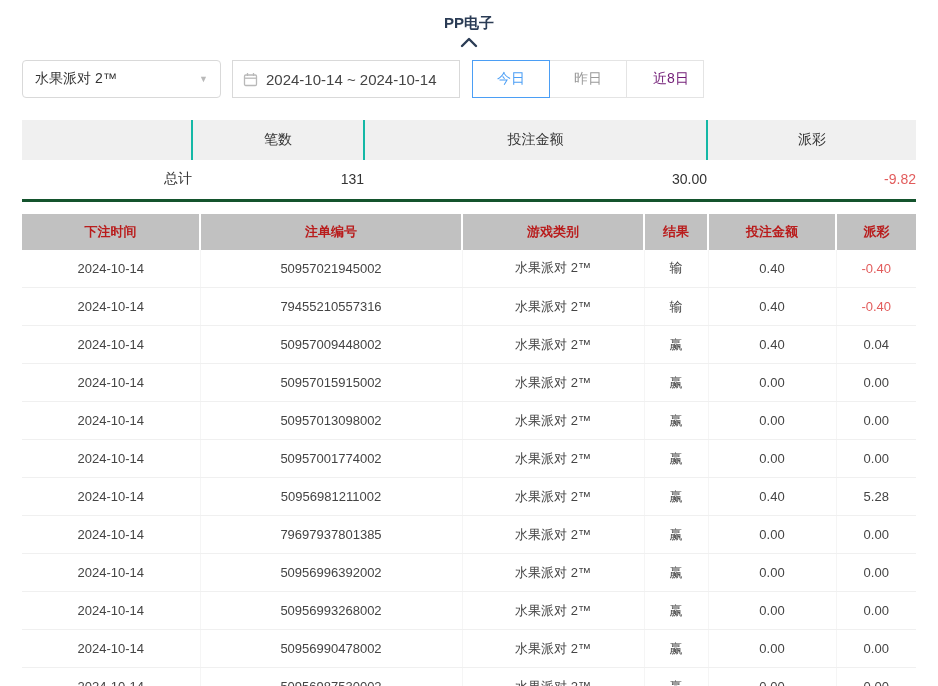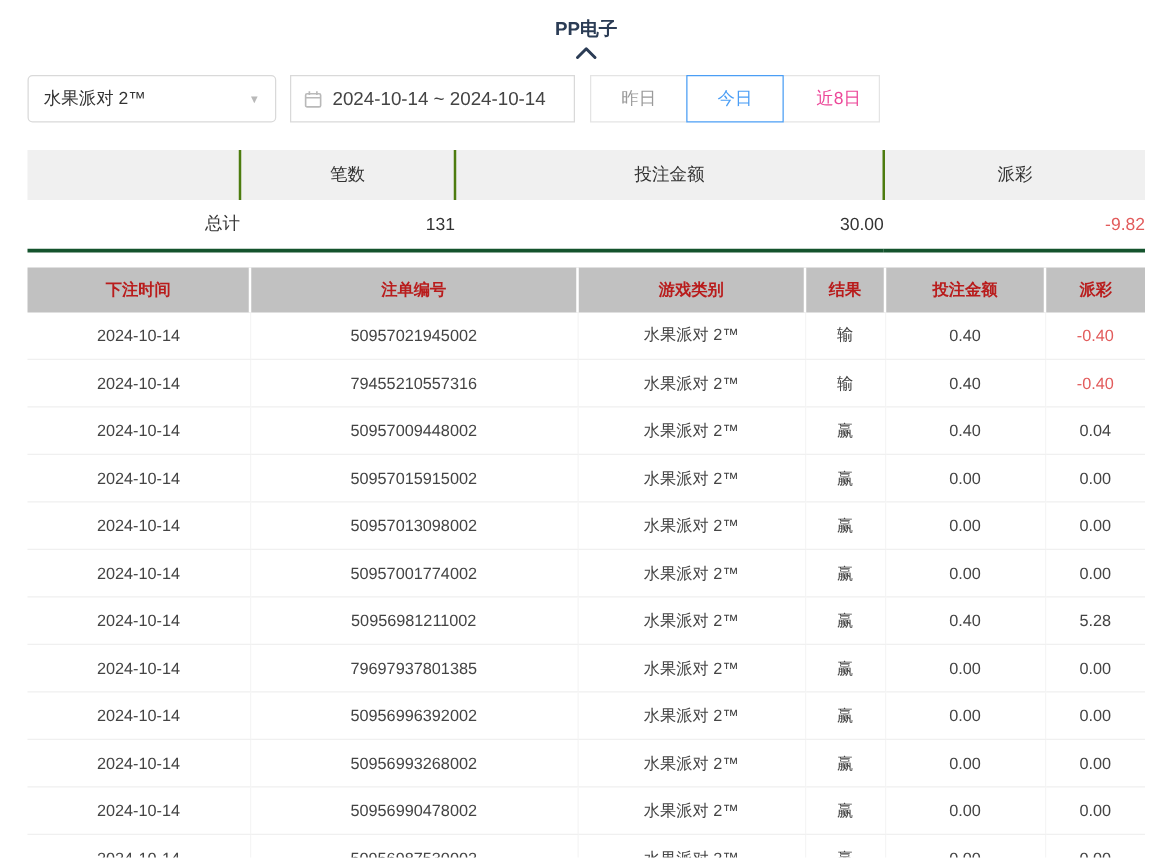--- a/index.html
+++ b/index.html
@@ -30,33 +30,33 @@
     font-size: 15px; color: #444; cursor: pointer; background: #fff; white-space: nowrap;
   }
   .btn-group { margin-left: 12px; display: flex; }
   .qbtn {
     width: 78px; height: 38px; background: #fff; border: 1px solid #e4e4e4;
     font-size: 14px; color: #9a9a9a; cursor: pointer; margin-left: -1px; position: relative;
     font-family: inherit;
   }
   .qbtn:first-child { margin-left: 0; }
   .qbtn.active { color: var(--accent, #4b9ef5); border-color: var(--accent, #4b9ef5); z-index: 2; }
-  .qbtn.muted { color: #ec4899; padding-left: 12px; }
+  .qbtn.muted { color: #701a75; padding-left: 12px; }
   .search-btn {
     margin-left: 10px; width: 80px; height: 38px; border: none; border-radius: 4px;
     background: var(--accent, #57a5f5); color: #fff; font-size: 14px; cursor: pointer;
     font-family: inherit;
   }
 
   
   table { border-collapse: collapse; table-layout: fixed; width: 894px; }
   .summary { margin-top: 22px; font-size: 14px; color: #333; }
   .summary th {
     background: var(--summary-header-bg, #f0f0f0); height: 40px; font-weight: normal;
-    text-align: center; border-left: 2px solid #4d7c0f;
+    text-align: center; border-left: 2px solid #14b8a6;
   }
   .summary th:first-child { border-left: none; }
   .summary td { height: 40px; text-align: right; background: #fff; border-bottom: 3px solid #14532d; margin-top: 32px; }
 
   
   .records { margin-top: 12px; font-size: 13px; color: #444; }
   .records th {
     background: var(--table-header-bg, #c1c1c1); color: #b91c1c; height: 36px;
     font-weight: bold; text-align: center; border-left: 2px solid #fff;
   }
@@ -96,22 +96,22 @@
           <rect x="1.5" y="3" width="12" height="10.5" rx="1.2" fill="none" stroke="#b9b9b9" stroke-width="1.3"></rect>
           <line x1="1.5" y1="6.2" x2="13.5" y2="6.2" stroke="#b9b9b9" stroke-width="1.3"></line>
           <line x1="4.5" y1="1" x2="4.5" y2="4" stroke="#b9b9b9" stroke-width="1.3"></line>
           <line x1="10.5" y1="1" x2="10.5" y2="4" stroke="#b9b9b9" stroke-width="1.3"></line>
         </svg>
       </span>
       <span>2024-10-14 ~ 2024-10-14</span>
     </div>
 
     <div class="btn-group">
+      <button class="qbtn active">今日</button>
       <button class="qbtn">昨日</button>
-      <button class="qbtn active">今日</button>
       <button class="qbtn muted">近8日</button>
     </div>
 
   </div>
 
   <table class="summary">
     <colgroup>
         <col style="width:170px">
         <col style="width:172px">
         <col style="width:343px">

